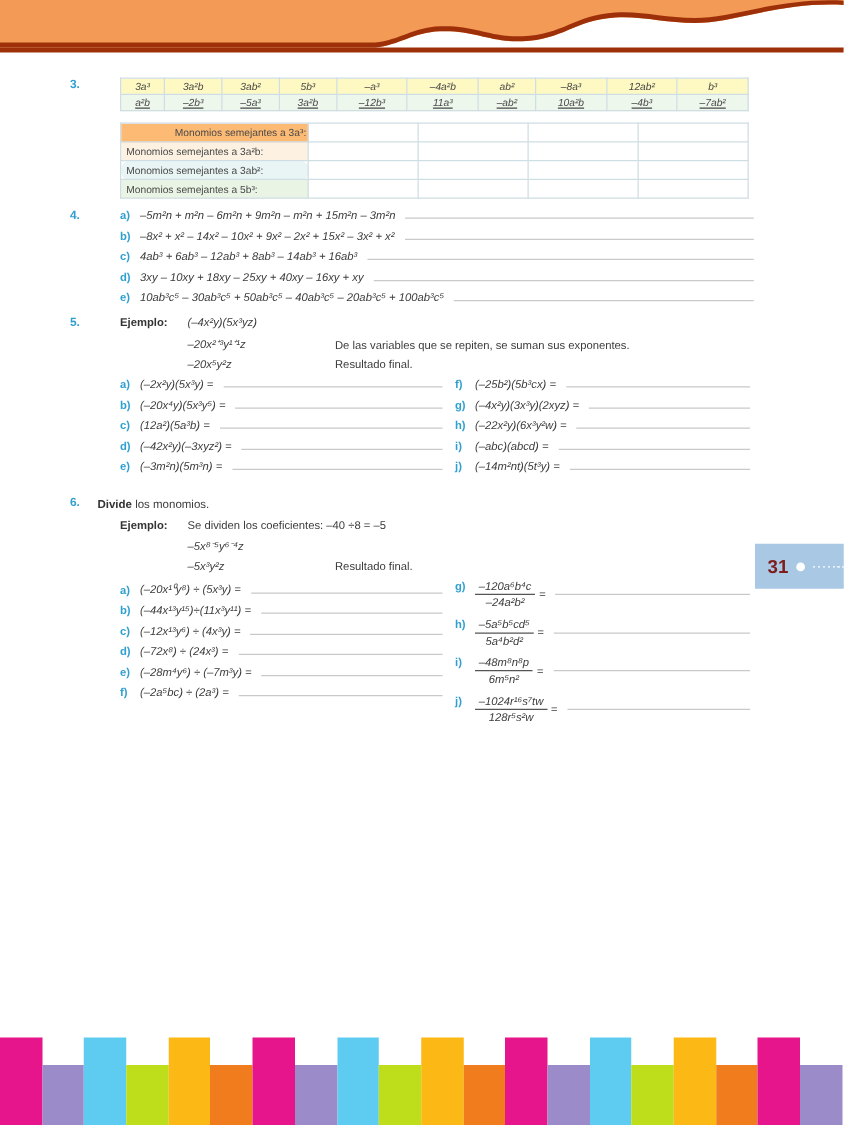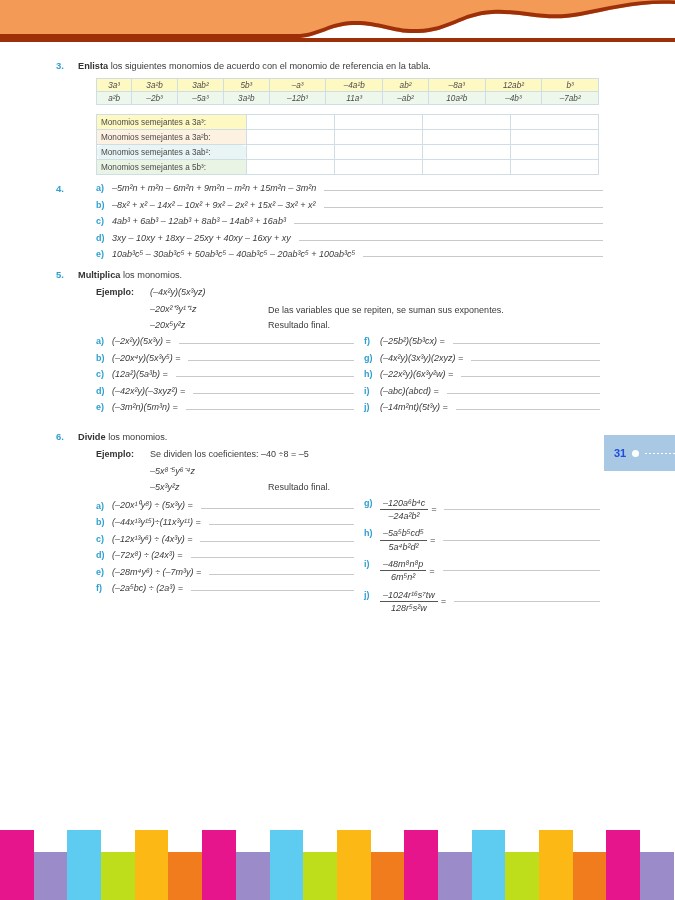--- a/index.html
+++ b/index.html
@@ -15,21 +15,21 @@
   
   .header { position:absolute; top:0; left:0; width:675px; height:52px; }
   .header svg { display:block; }
 
   
   .page-tab {
     position:absolute; left:604px; top:435px; width:71px; height:36px;
     background:#a9c8e4; display:flex; align-items:center; gap:6px;
     padding-left:10px;
   }
-  .page-tab .num { font-size:11px; color:#1d4ed8; font-weight:600; }
+  .page-tab .num { font-size:15px; color:#7f1d1d; font-weight:600; }
   .page-tab .dot { width:7px; height:7px; border-radius:50%; background:#ffffff; }
   .page-tab .dots {
     flex:1; height:1px;
     background-image:repeating-linear-gradient(to right,#ffffff 0 2px,transparent 2px 4px);
   }
 
   
   .footer { position:absolute; left:0; bottom:0; width:675px; height:70px; display:flex; }
   .footer .bar { width:33.7px; align-self:flex-end; }
   .bar.tall { height:70px; }
@@ -46,26 +46,26 @@
   .ex-head { font-size:9.2px; line-height:13px; margin-bottom:5px; }
   .ex-head b { font-weight:bold; color:#333; }
 
   
   table.mono { border-collapse:collapse; width:503px; margin:2px 0 9px 18px; }
   table.mono td {
     border:1px solid #cfdde4; height:13px; text-align:center;
     font-size:8.2px; font-style:italic; color:#4a4a4a; padding:0 1px;
   }
   table.mono tr.r1 td { background:#fef9c3; }
-  table.mono tr.r2 td { background:#eef7ec; }
+  table.mono tr.r2 td { background:#eef7ec;text-decoration:underline; }
 
   table.groups { border-collapse:collapse; width:503px; margin:0 0 6px 18px; }
   table.groups td { border:1px solid #cfdde4; height:15px; font-size:8.2px; color:#4a4a4a; }
   table.groups td.lbl { width:150px; padding-left:4px; }
-  table.groups tr:nth-child(1) td.lbl { background:#fef9c3; }
+  table.groups tr:nth-child(1) td.lbl { background:#fdba74;text-align:right; }
   table.groups tr:nth-child(2) td.lbl { background:#fdf2e2; }
   table.groups tr:nth-child(3) td.lbl { background:#e8f5f4;border-radius:6px; }
   table.groups tr:nth-child(4) td.lbl { background:#eaf4e4; }
 
   
   .items { margin:3px 0 0 18px; }
   .item { display:flex; align-items:flex-end; font-size:9px; margin-bottom:6.5px; }
   .item .ltr { color:#2f9fd0; font-weight:bold; width:16px; flex:none; }
   .item .expr { font-style:italic; white-space:nowrap; }
   .item .rule { flex:1; border-bottom:1px solid #c9c9c9; margin-left:8px; margin-bottom:2px; min-width:40px; }
@@ -106,23 +106,20 @@
 <div class="page-tab">
   <span class="num">31</span>
   <span class="dot"></span>
   <span class="dots"></span>
 </div>
 
 <div class="content">
 
   <div class="ex">
     <span class="ex-num">3.</span>
-    <div class="ex-head">
-      <b>Enlista</b><span> los siguientes monomios de acuerdo con el monomio de referencia en la tabla.</span>
-    </div>
     <table class="mono">
       <tbody>
           <tr class="r1" id="mono-r1">
             <td>3a³</td>
             <td>3a²b</td>
             <td>3ab²</td>
             <td>5b³</td>
             <td>–a³</td>
             <td>–4a²b</td>
             <td>ab²</td>
@@ -204,23 +201,20 @@
         <div class="item">
           <span class="ltr">e)</span>
           <span class="expr">10ab³c⁵ – 30ab³c⁵ + 50ab³c⁵ – 40ab³c⁵ – 20ab³c⁵ + 100ab³c⁵</span>
           <span class="rule"></span>
         </div>
       </div>
   </div>
 
   <div class="ex" style="margin-top:10px;">
     <span class="ex-num">5.</span>
-    <div class="ex-head">
-      <b>Multiplica</b><span> los monomios.</span>
-    </div>
     <div class="example">
       <div class="row">
         <span class="lead">Ejemplo:</span>
         <span class="math">(–4x²y)(5x³yz)</span>
       </div>
       <div class="row">
         <span class="lead"></span>
         <span class="math">–20x²⁺³y¹⁺¹z</span>
         <span class="note">De las variables que se repiten, se suman sus exponentes.</span>
       </div>

